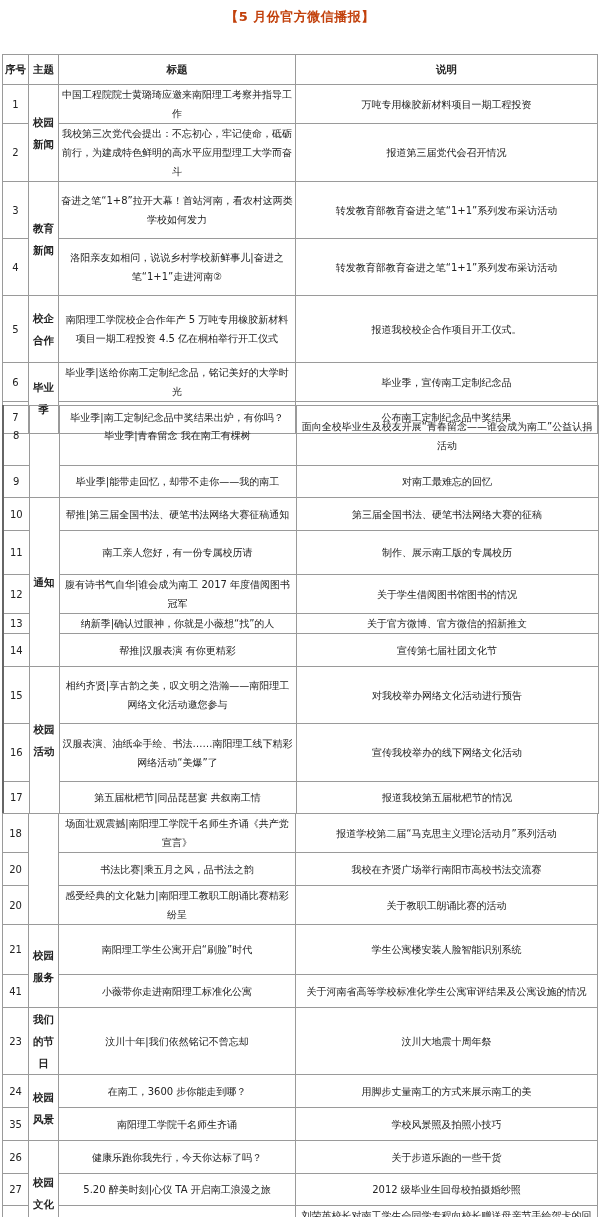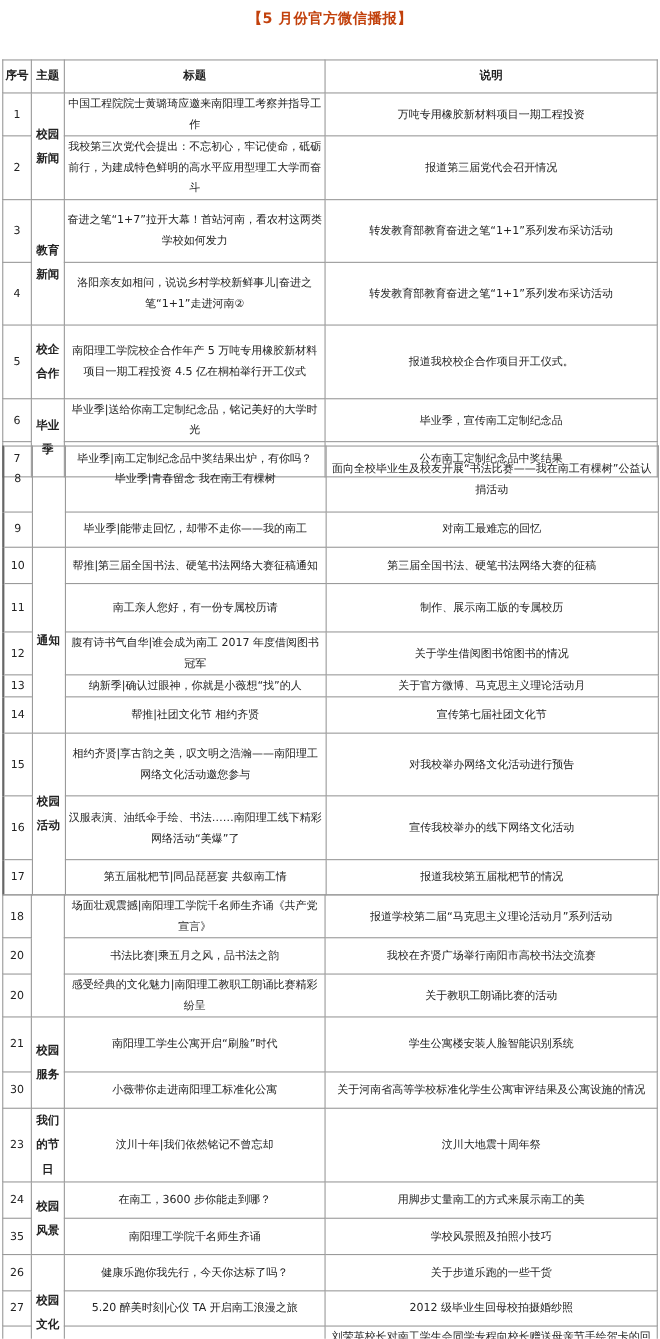--- a/index.html
+++ b/index.html
@@ -42,21 +42,21 @@
     <td>万吨专用橡胶新材料项目一期工程投资</td>
   </tr>
   <tr style="height:57px;">
     <td class="seq">2</td>
     <td>我校第三次党代会提出：不忘初心，牢记使命，砥砺前行，为建成特色鲜明的高水平应用型理工大学而奋斗</td>
     <td>报道第三届党代会召开情况</td>
   </tr>
   <tr style="height:57px;">
     <td class="seq">3</td>
     <td class="topic" rowspan="2">教育新闻</td>
-    <td>奋进之笔“1+7”拉开大幕！首站河南，看农村这两类学校如何发力</td>
+    <td>奋进之笔“1+8”拉开大幕！首站河南，看农村这两类学校如何发力</td>
     <td>转发教育部教育奋进之笔“1+1”系列发布采访活动</td>
   </tr>
   <tr style="height:57px;">
     <td class="seq">4</td>
     <td>洛阳亲友如相问，说说乡村学校新鲜事儿|奋进之笔“1+1”走进河南②</td>
     <td>转发教育部教育奋进之笔“1+1”系列发布采访活动</td>
   </tr>
   <tr style="height:67px;">
     <td class="seq">5</td>
     <td class="topic">校企合作</td>
@@ -82,21 +82,21 @@
       <col class="c1">
       <col class="c2">
       <col class="c3">
       <col class="c4">
     </colgroup>
   <tbody>
       <tr style="height:60px;">
     <td class="seq frame-left">8</td>
     <td class="topic" rowspan="2"></td>
     <td>毕业季|青春留念 我在南工有棵树</td>
-    <td>面向全校毕业生及校友开展“书法比赛——我在南工有棵树”公益认捐活动</td>
+    <td>面向全校毕业生及校友开展“青春留念——谁会成为南工”公益认捐活动</td>
   </tr>
   <tr style="height:32px;">
     <td class="seq frame-left">9</td>
     <td>毕业季|能带走回忆，却带不走你——我的南工</td>
     <td>对南工最难忘的回忆</td>
   </tr>
   <tr style="height:33px;">
     <td class="seq frame-left">10</td>
     <td class="topic" rowspan="5">通知</td>
     <td>帮推|第三届全国书法、硬笔书法网络大赛征稿通知</td>
@@ -108,25 +108,25 @@
     <td>制作、展示南工版的专属校历</td>
   </tr>
   <tr style="height:34px;">
     <td class="seq frame-left">12</td>
     <td>腹有诗书气自华|谁会成为南工 2017 年度借阅图书冠军</td>
     <td>关于学生借阅图书馆图书的情况</td>
   </tr>
   <tr style="height:15px;">
     <td class="seq frame-left">13</td>
     <td>纳新季|确认过眼神，你就是小薇想“找”的人</td>
-    <td>关于官方微博、马克思主义理论活动月</td>
+    <td>关于官方微博、官方微信的招新推文</td>
   </tr>
   <tr style="height:33px;">
     <td class="seq frame-left">14</td>
-    <td>帮推|社团文化节 相约齐贤</td>
+    <td>帮推|汉服表演 有你更精彩</td>
     <td>宣传第七届社团文化节</td>
   </tr>
   <tr style="height:57px;">
     <td class="seq frame-left">15</td>
     <td class="topic" rowspan="3">校园活动</td>
     <td>相约齐贤|享古韵之美，叹文明之浩瀚——南阳理工网络文化活动邀您参与</td>
     <td>对我校举办网络文化活动进行预告</td>
   </tr>
   <tr style="height:58px;">
     <td class="seq frame-left">16</td>
@@ -165,21 +165,21 @@
     <td>感受经典的文化魅力|南阳理工教职工朗诵比赛精彩纷呈</td>
     <td>关于教职工朗诵比赛的活动</td>
   </tr>
   <tr style="height:50px;">
     <td class="seq">21</td>
     <td class="topic" rowspan="2">校园服务</td>
     <td>南阳理工学生公寓开启“刷脸”时代</td>
     <td>学生公寓楼安装人脸智能识别系统</td>
   </tr>
   <tr style="height:33px;">
-    <td class="seq">30</td>
+    <td class="seq">41</td>
     <td>小薇带你走进南阳理工标准化公寓</td>
     <td>关于河南省高等学校标准化学生公寓审评结果及公寓设施的情况</td>
   </tr>
   <tr style="height:57px;">
     <td class="seq">23</td>
     <td class="topic">我们的节日</td>
     <td>汶川十年|我们依然铭记不曾忘却</td>
     <td>汶川大地震十周年祭</td>
   </tr>
   <tr style="height:33px;">

